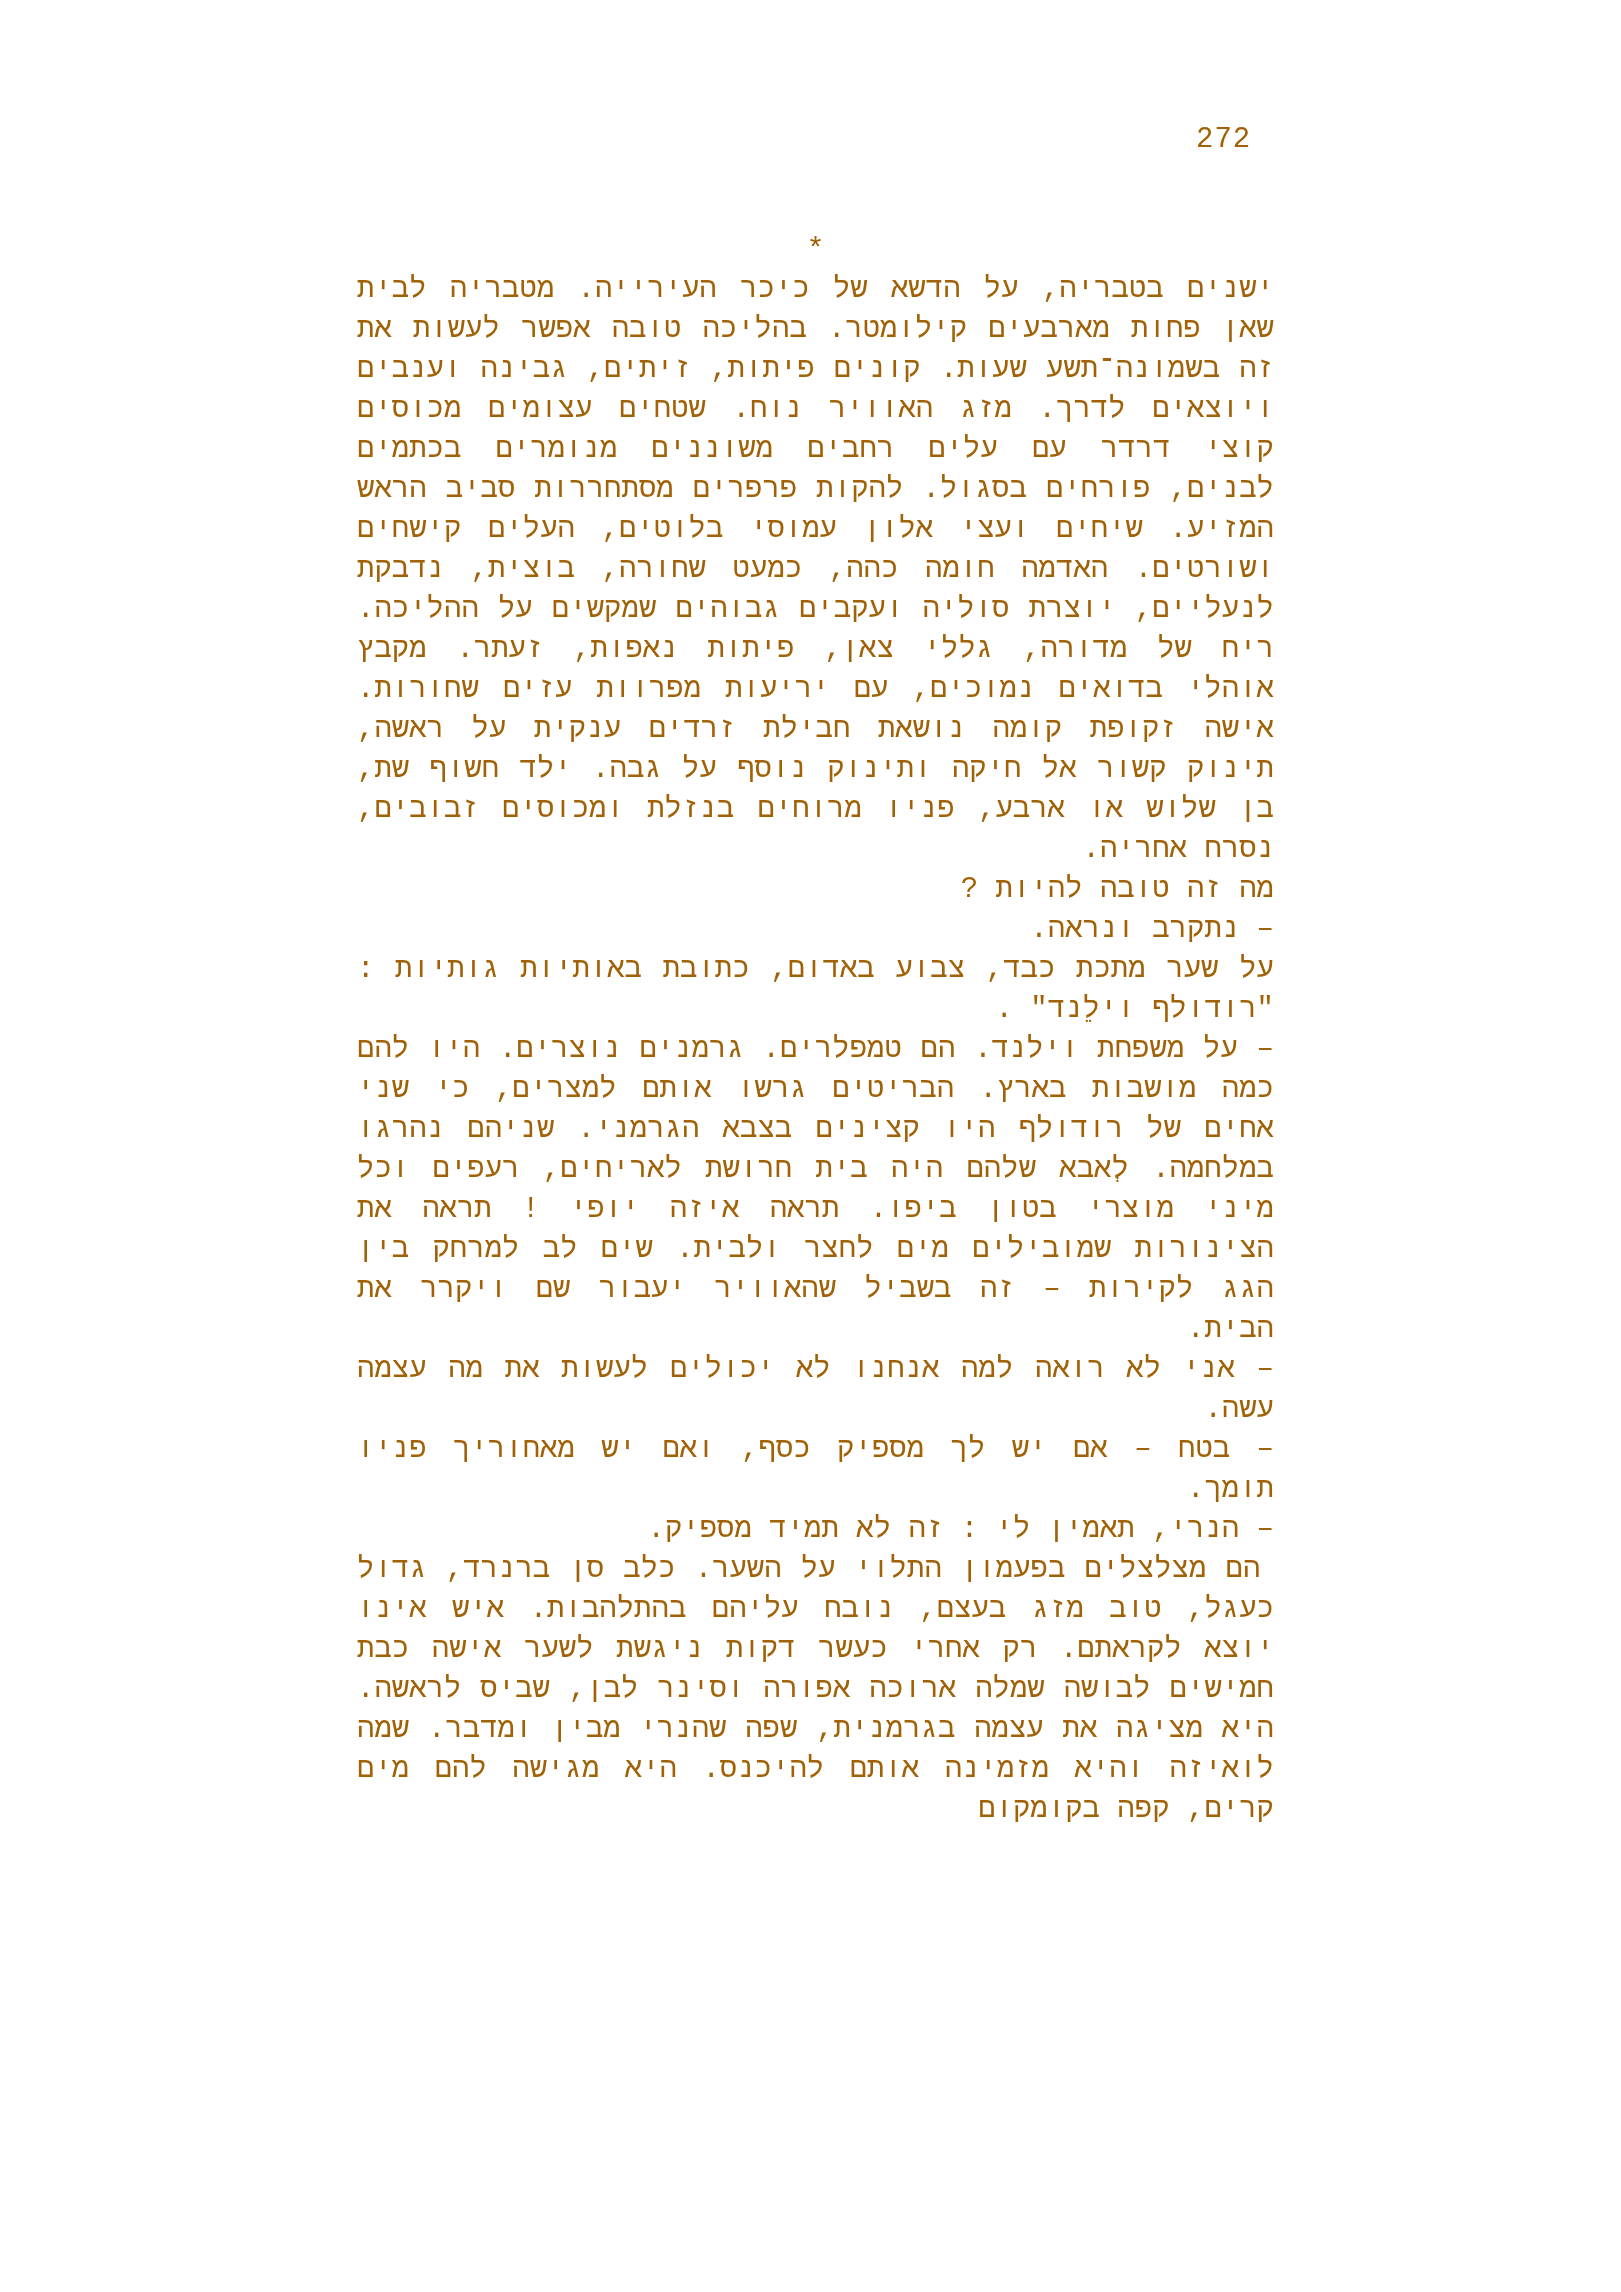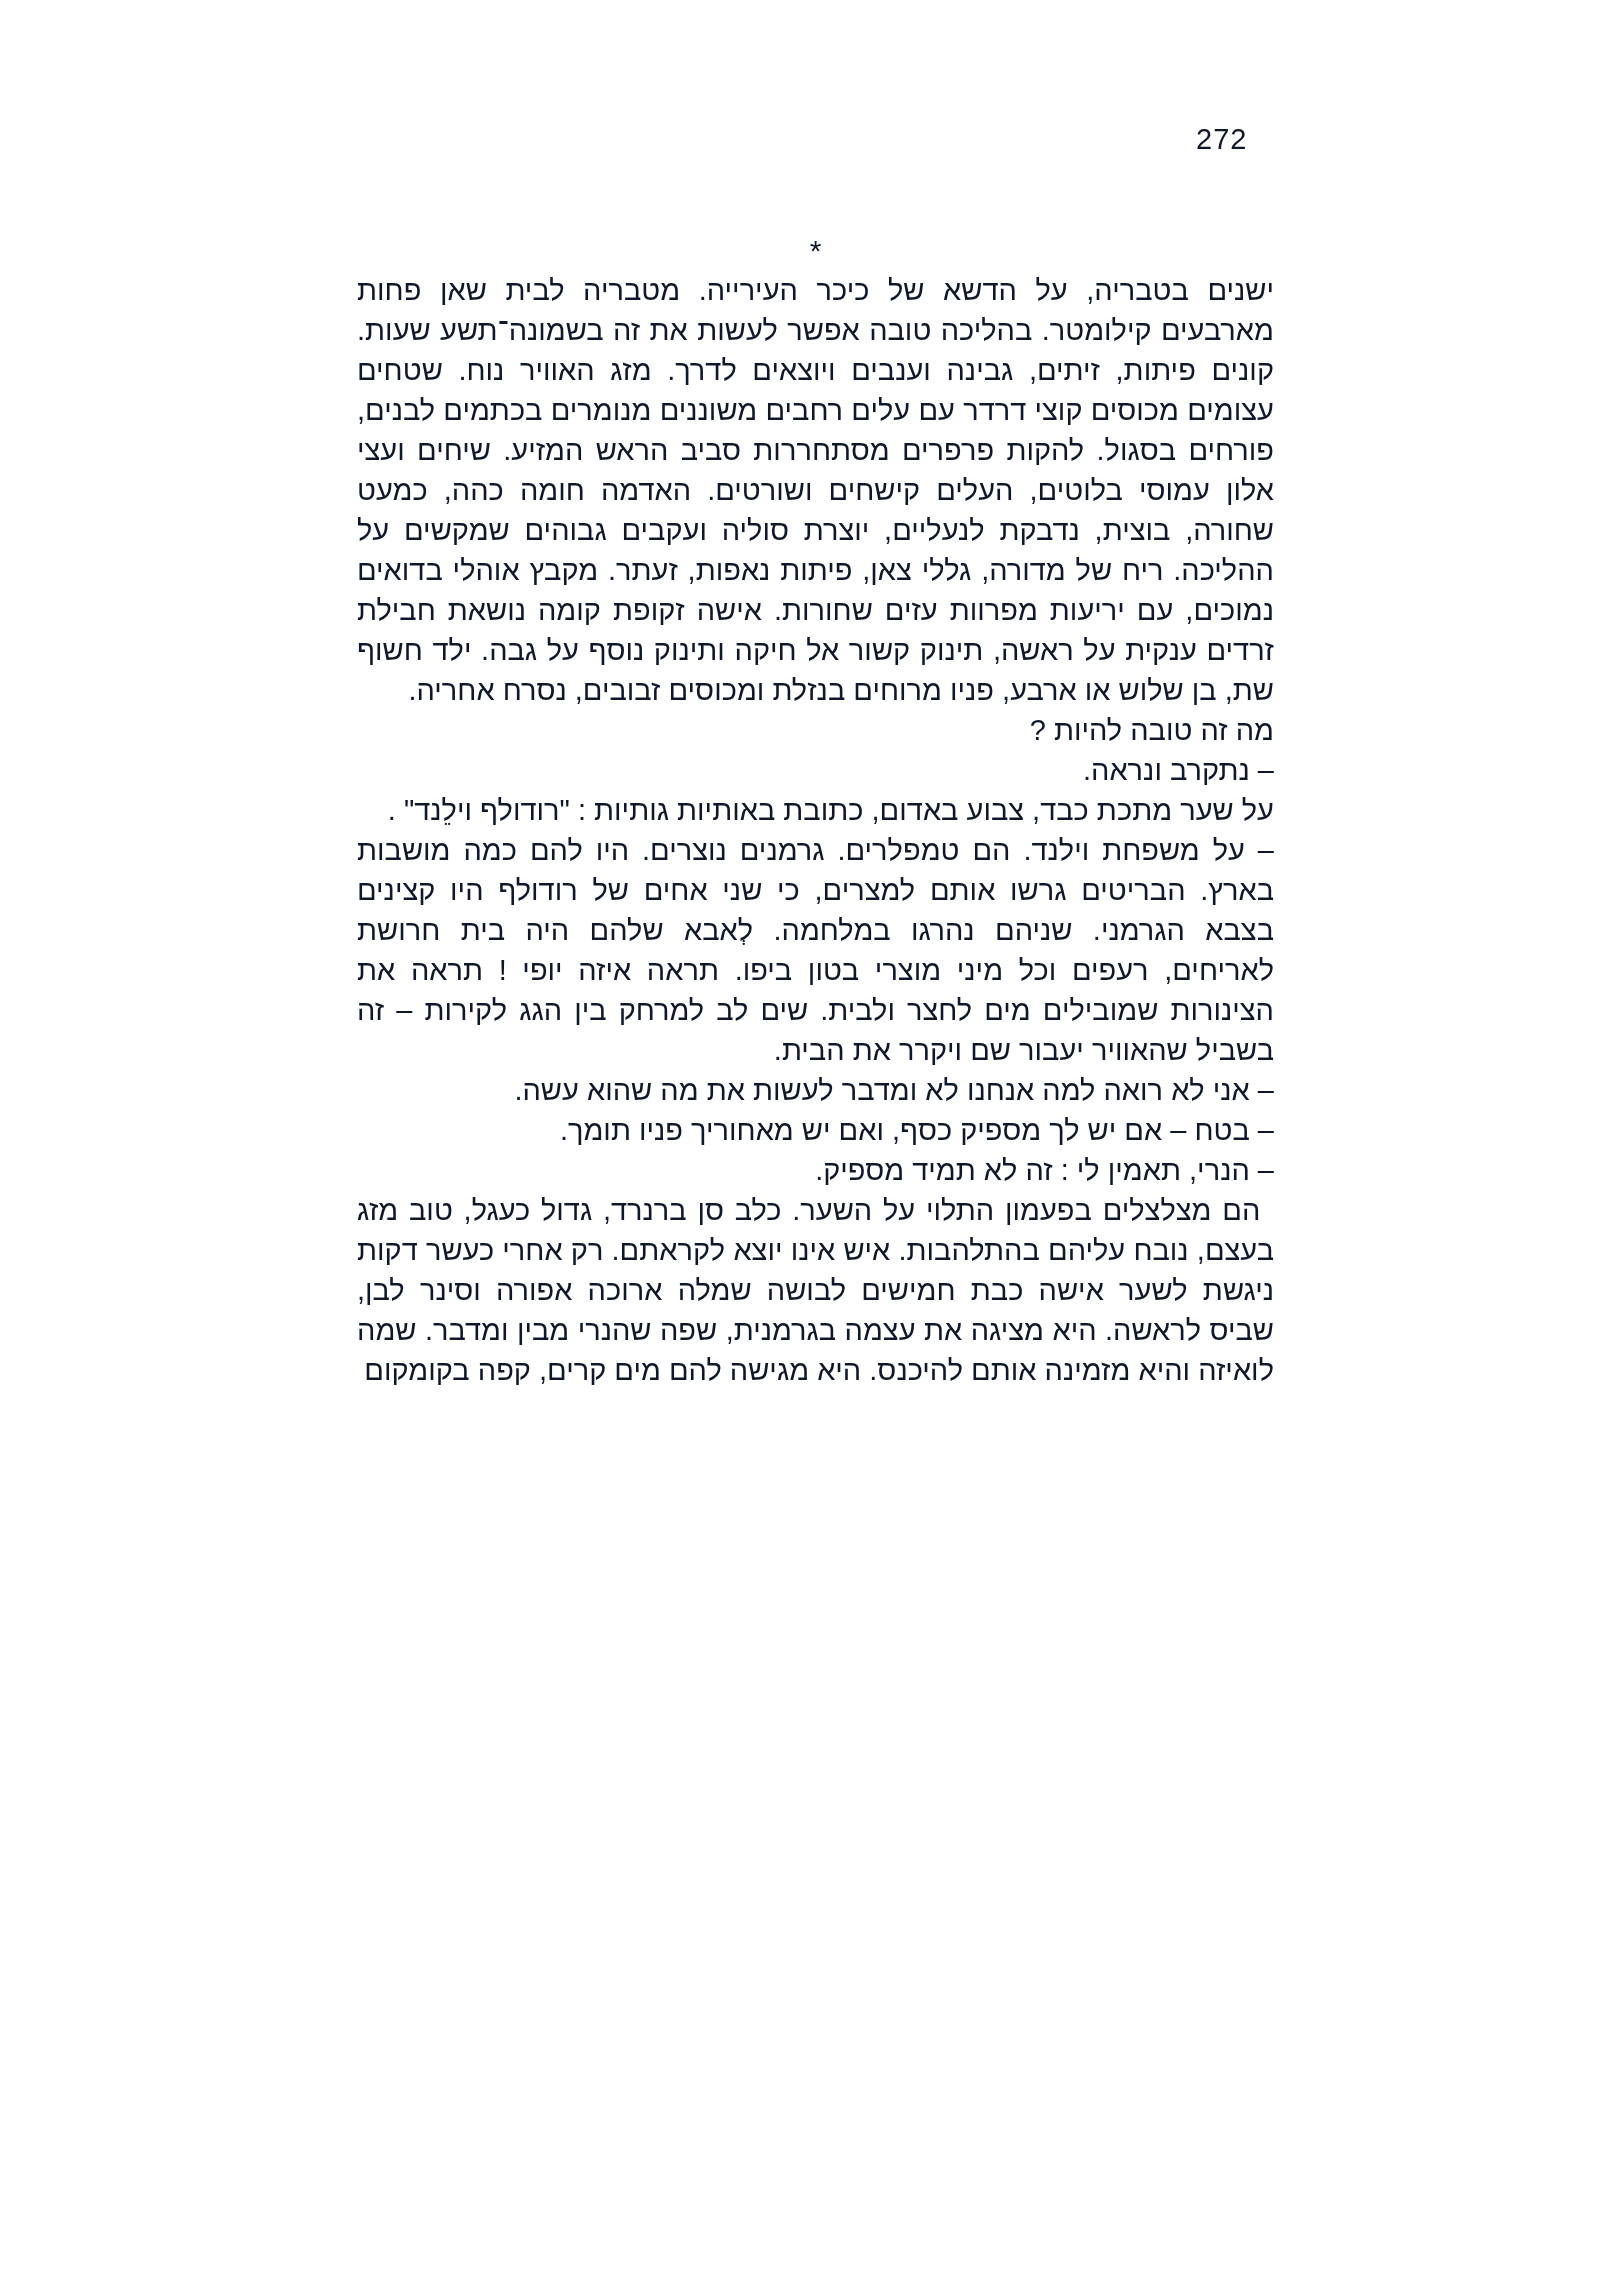--- a/index.html
+++ b/index.html
@@ -5,22 +5,22 @@
   html, body {
     margin: 0;
     padding: 0;
     background: #ffffff;
   }
   .page {
     position: relative;
     width: 1339px;
     height: 2293px;
     background: #ffffff;
-    font-family: Liberation Sans, sans-serif;
-    color: #0f172a;
+    font-family: Liberation Mono, monospace;
+    color: #a16207;
     overflow: hidden;
   }
   .page-number {
     position: absolute;
     top: 123px;
     left: 1196px;
     font-size: 29px;
     line-height: 33px;
     letter-spacing: 1px;
   }
@@ -67,21 +67,21 @@
     <p>מה זה טובה להיות ?</p>
 
     <p>– נתקרב ונראה.</p>
 
     <p>על שער מתכת כבד, צבוע באדום, כתובת באותיות גותיות : "רודולף וילֵנד" .</p>
 
 
 
     <p>– על משפחת וילנד. הם טמפלרים. גרמנים נוצרים. היו להם כמה מושבות בארץ. הבריטים גרשו אותם למצרים, כי שני אחים של רודולף היו קצינים בצבא הגרמני. שניהם נהרגו במלחמה. לְאבא שלהם היה בית חרושת לאריחים, רעפים וכל מיני מוצרי בטון ביפו. תראה איזה יופי ! תראה את הצינורות שמובילים מים לחצר ולבית. שים לב למרחק בין הגג לקירות – זה בשביל שהאוויר יעבור שם ויקרר את הבית.</p>
 
-    <p>– אני לא רואה למה אנחנו לא ומדבר לעשות את מה שהוא עשה.</p>
+    <p>– אני לא רואה למה אנחנו לא יכולים לעשות את מה עצמה עשה.</p>
 
     <p>– בטח – אם יש לך מספיק כסף, ואם יש מאחוריך פניו תומך.</p>
 
 
     <p>– הנרי, תאמין לי : זה לא תמיד מספיק.</p>
 
     <p class="indent">הם מצלצלים בפעמון התלוי על השער. כלב סן ברנרד, גדול כעגל, טוב מזג בעצם, נובח עליהם בהתלהבות. איש אינו יוצא לקראתם. רק אחרי כעשר דקות ניגשת לשער אישה כבת חמישים לבושה שמלה ארוכה אפורה וסינר לבן, שביס לראשה. היא מציגה את עצמה בגרמנית, שפה שהנרי מבין ומדבר. שמה לואיזה והיא מזמינה אותם להיכנס. היא מגישה להם מים קרים, קפה בקומקום</p>
 
   </div>
 </div>

